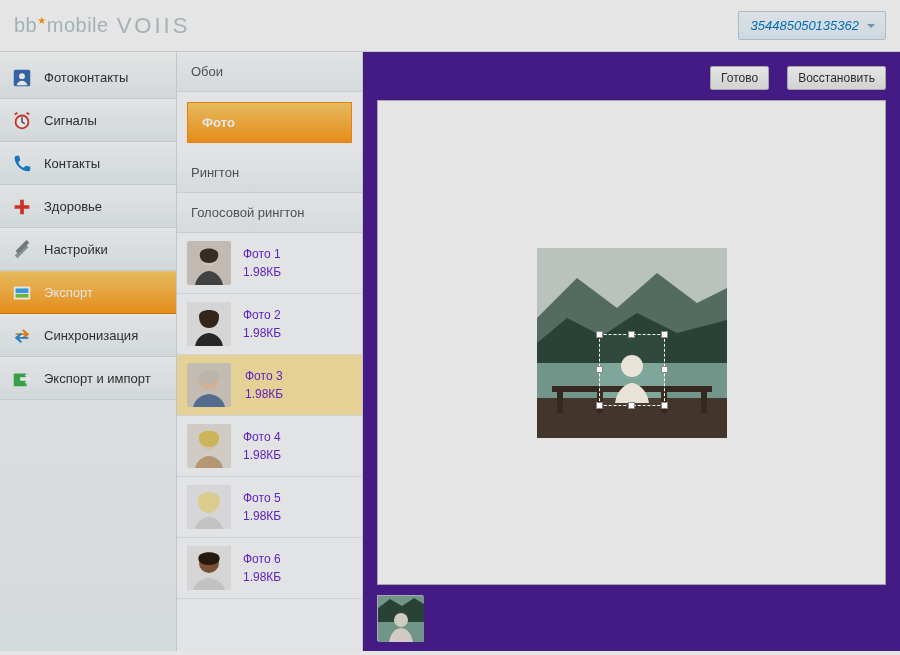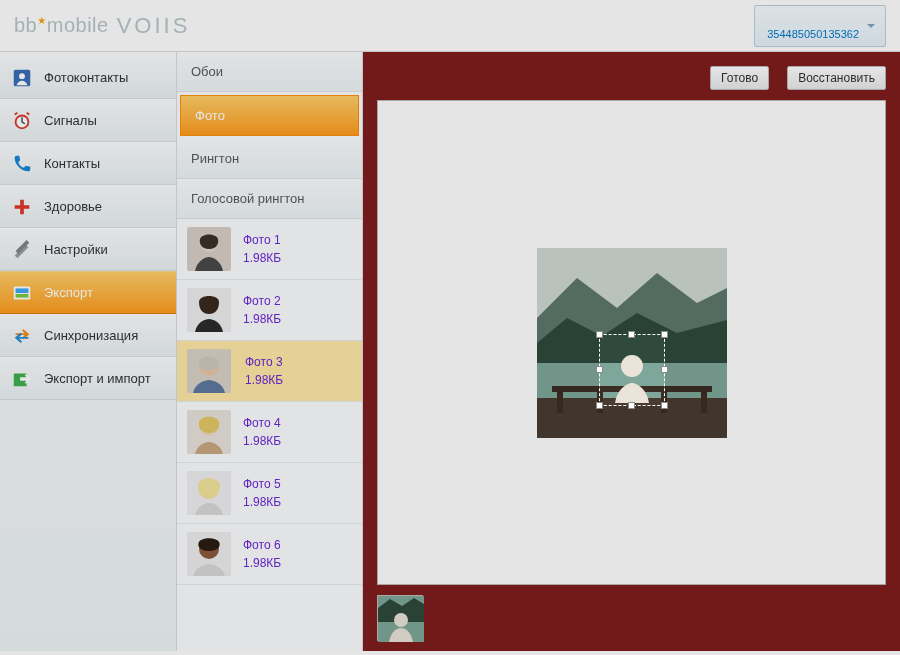--- a/index.html
+++ b/index.html
@@ -21,26 +21,27 @@
     justify-content: space-between;
     background: #fff;
   }
   .logo { display: flex; align-items: center; gap: 8px; }
   .logo-bb { color: #b8c7ca; font-size: 20px; letter-spacing: 0.5px; font-weight: 400; }
   .star { color: #f7a11b; font-size: 10px; vertical-align: super; }
   .logo-voiis { color: #b8c7ca; font-size: 22px; letter-spacing: 3px; font-family: "Segoe UI", sans-serif; font-weight: 300; }
   .device-dd {
     border: 1px solid #bcd0dc;
     background: linear-gradient(#f5fbff,#e6f1f9);
-    padding: 22px 26px 6px 12px;
-    font-size: 11px;
+    padding: 6px 26px 6px 12px;
+    font-size: 13px;
     color: #0079c9;
     border-radius: 2px;
     position: relative;
     cursor: pointer;
+    font-style: italic;
   }
   .device-dd::after {
     content: "";
     position: absolute; right: 10px; top: 50%;
     border: 4px solid transparent; border-top-color: #7aa6c2;
     transform: translateY(-2px);
   }
 
   .main { display: flex; height: calc(655px - 56px); }
 
@@ -86,44 +87,44 @@
   .tab {
     padding: 12px 14px;
     border-bottom: 1px solid #dfe4e7;
     background: linear-gradient(#fbfdfe,#eef3f6);
     cursor: pointer;
     color: #5a5a5a;
   }
   .tab.active {
     background: linear-gradient(#ffcf68,#ff9d1f);
     color: #fff;
-    font-weight: normal;
+    font-weight: bold;
     border: 1px solid #ff8f0f;
-    margin: 3px;
+    margin: 10px;
   }
   .photo-list { flex: 1; overflow-y: auto; }
   .photo-item {
     display: flex; align-items: center; gap: 12px;
     padding: 8px 10px;
     border-bottom: 1px solid #e6ebee;
     cursor: pointer;
   }
   .photo-item.selected { background: #ffe8a8; gap: 14px; }
   .thumb {
     width: 44px; height: 44px; border-radius: 3px;
     background: #ccc;
     flex-shrink: 0;
     overflow: hidden;
   }
   .pi-meta { display: flex; flex-direction: column; gap: 4px; font-size: 12px; color: #6d28d9; }
 
   
   .editor {
     flex: 1;
-    background: #7f1d1d;
+    background: #4c1d95;
     padding: 14px 14px 10px 14px;
     display: flex; flex-direction: column;
     position: relative;
     justify-content: space-between;
   }
   .toolbar { display: flex; justify-content: flex-end; gap: 18px; margin-bottom: 10px; }
   .btn {
     border: 1px solid #b9b9b9;
     background: linear-gradient(#ffffff,#eaeaea);
     padding: 4px 10px;

